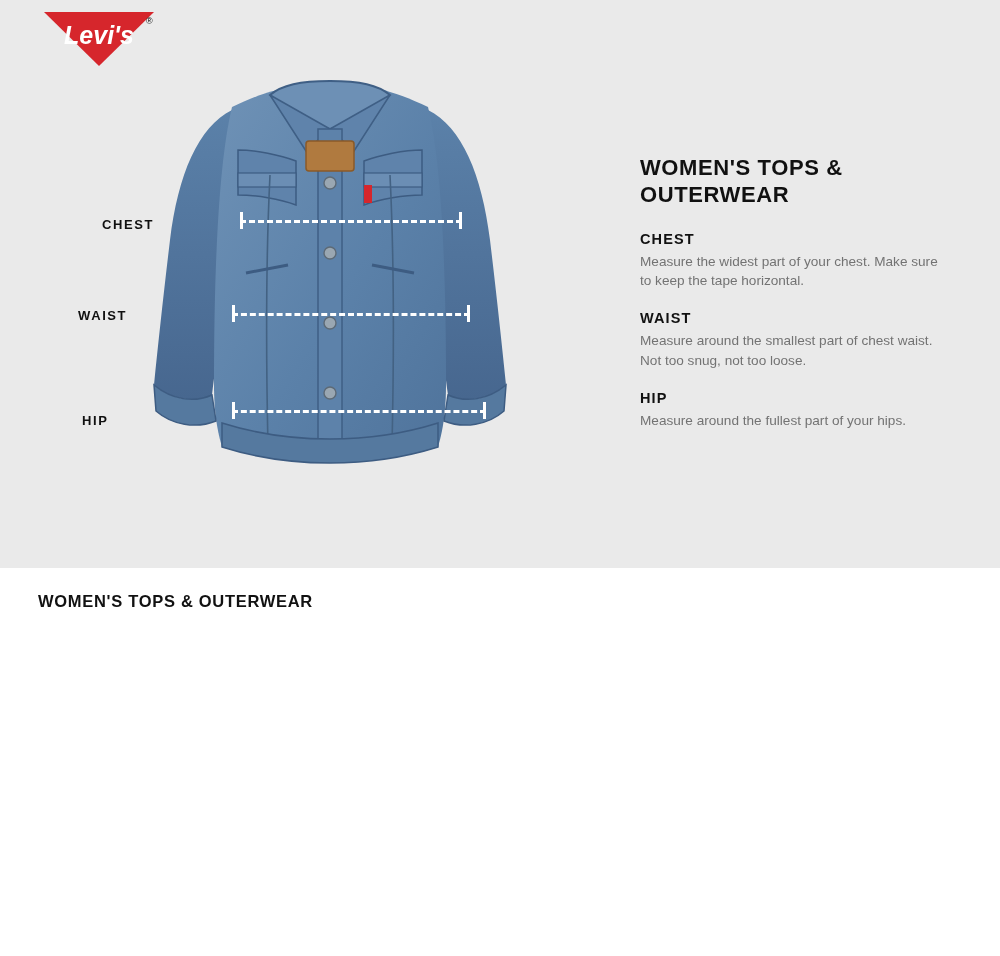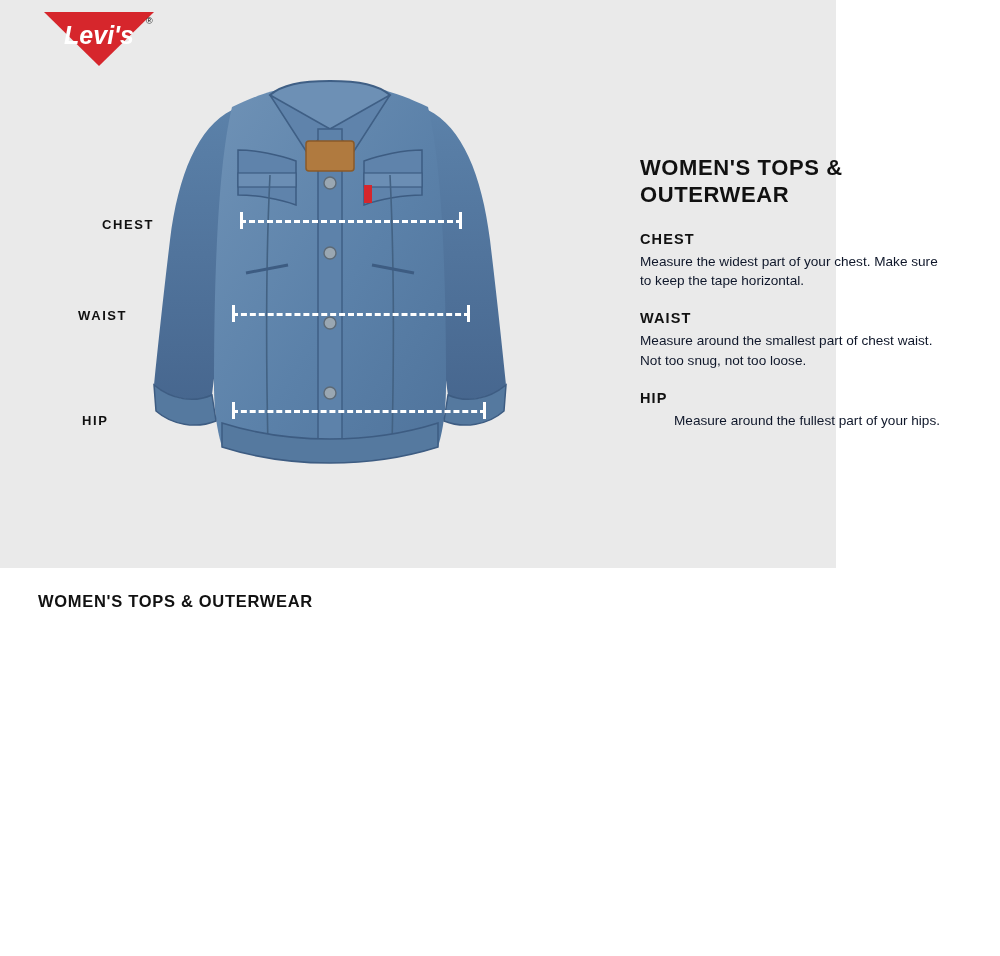--- a/index.html
+++ b/index.html
@@ -11,21 +11,21 @@
     height: 956px;
     background: #ffffff;
     font-family: "Liberation Sans", sans-serif;
     color: #111111;
     overflow: hidden;
   }
 
   
   .hero {
     position: relative;
-    width: 836px;
+    width: 1000px;
     height: 568px;
     background: #eaeaea;
     box-sizing: border-box;
   }
 
   .logo {
     position: absolute;
     left: 38px;
     top: 8px;
     width: 122px;
@@ -90,23 +90,23 @@
     font-size: 14.5px;
     font-weight: bold;
     letter-spacing: 1.1px;
     color: #111;
     text-transform: uppercase;
   }
   .copy p {
     margin: 0 0 20px 0;
     font-size: 13.6px;
     line-height: 1.42;
-    color: #0f172a;
-  }
-  .copy p.last { margin-bottom: 8px; text-align: right; }
+    color: #737373;
+  }
+  .copy p.last { margin-bottom: 8px; }
 
   
   .tables-section {
     position: relative;
     width: 1000px;
     height: 388px;
     background: #ffffff;
     box-sizing: border-box;
   }
   .section-title {

